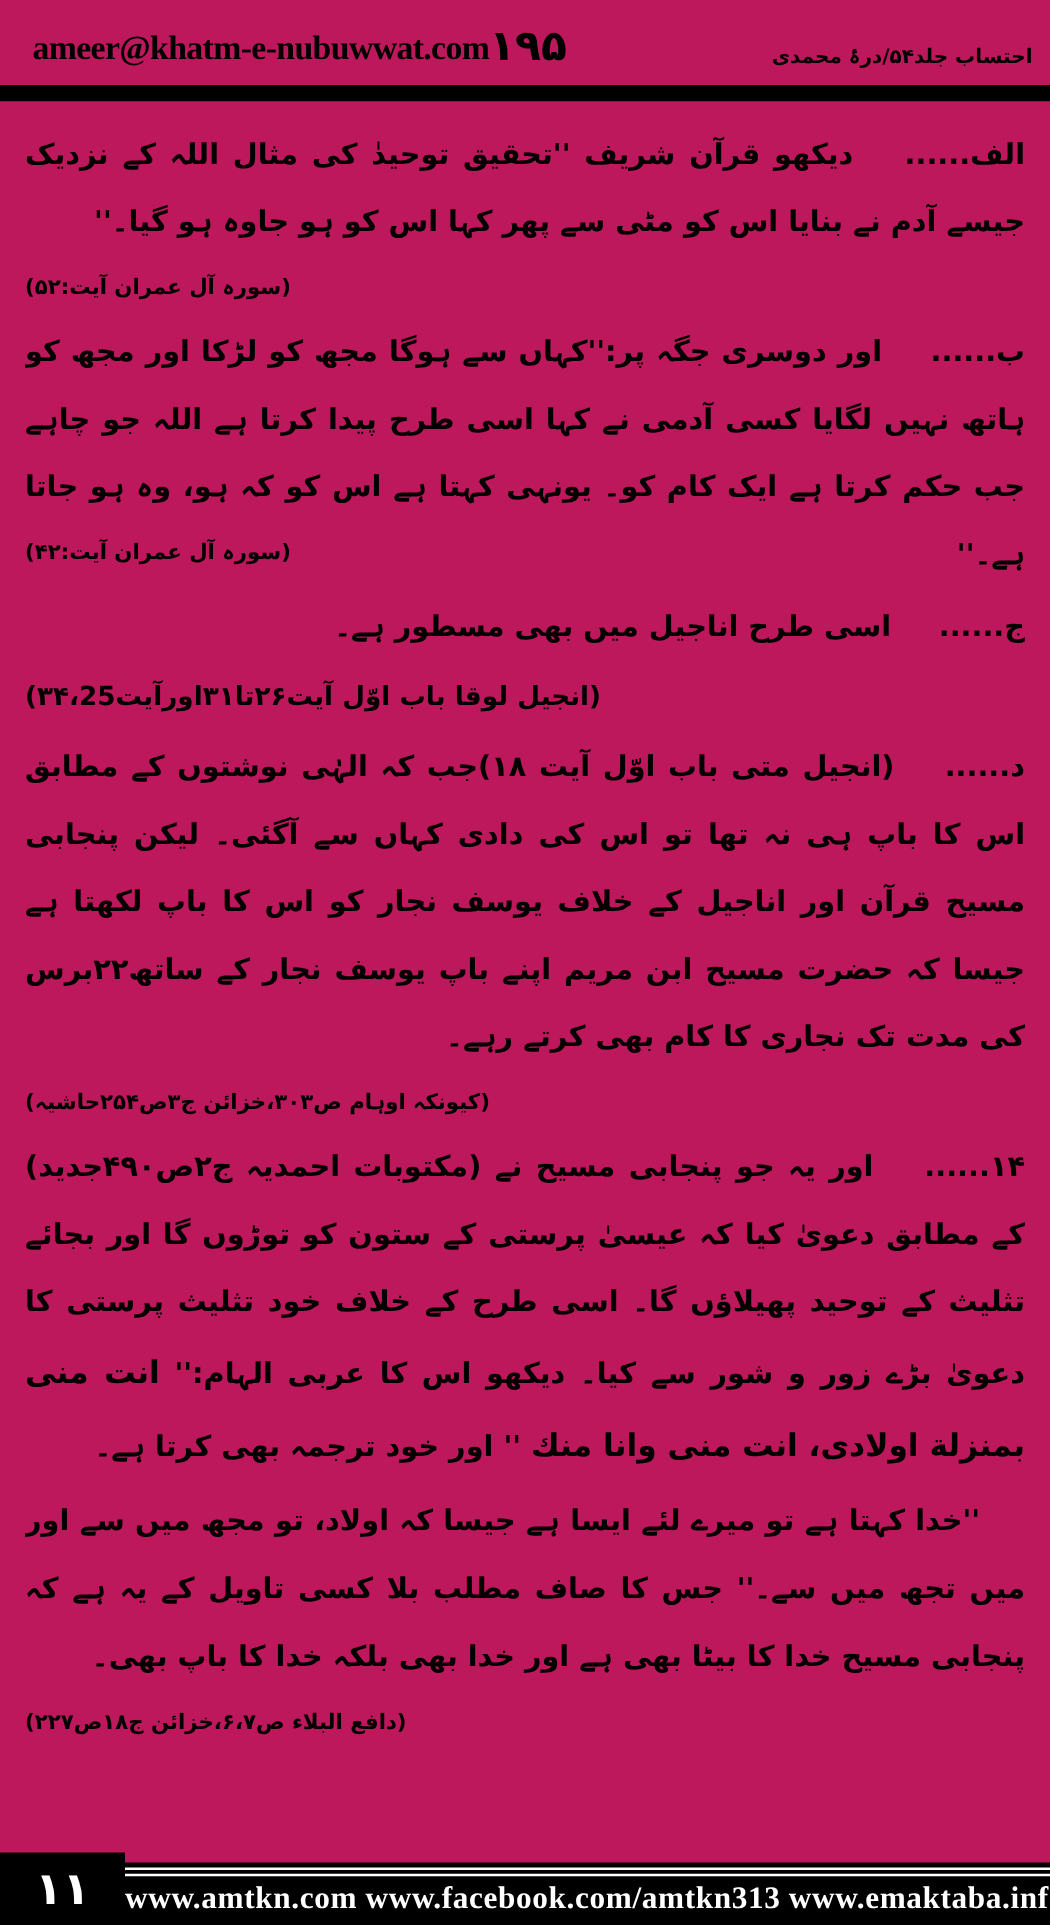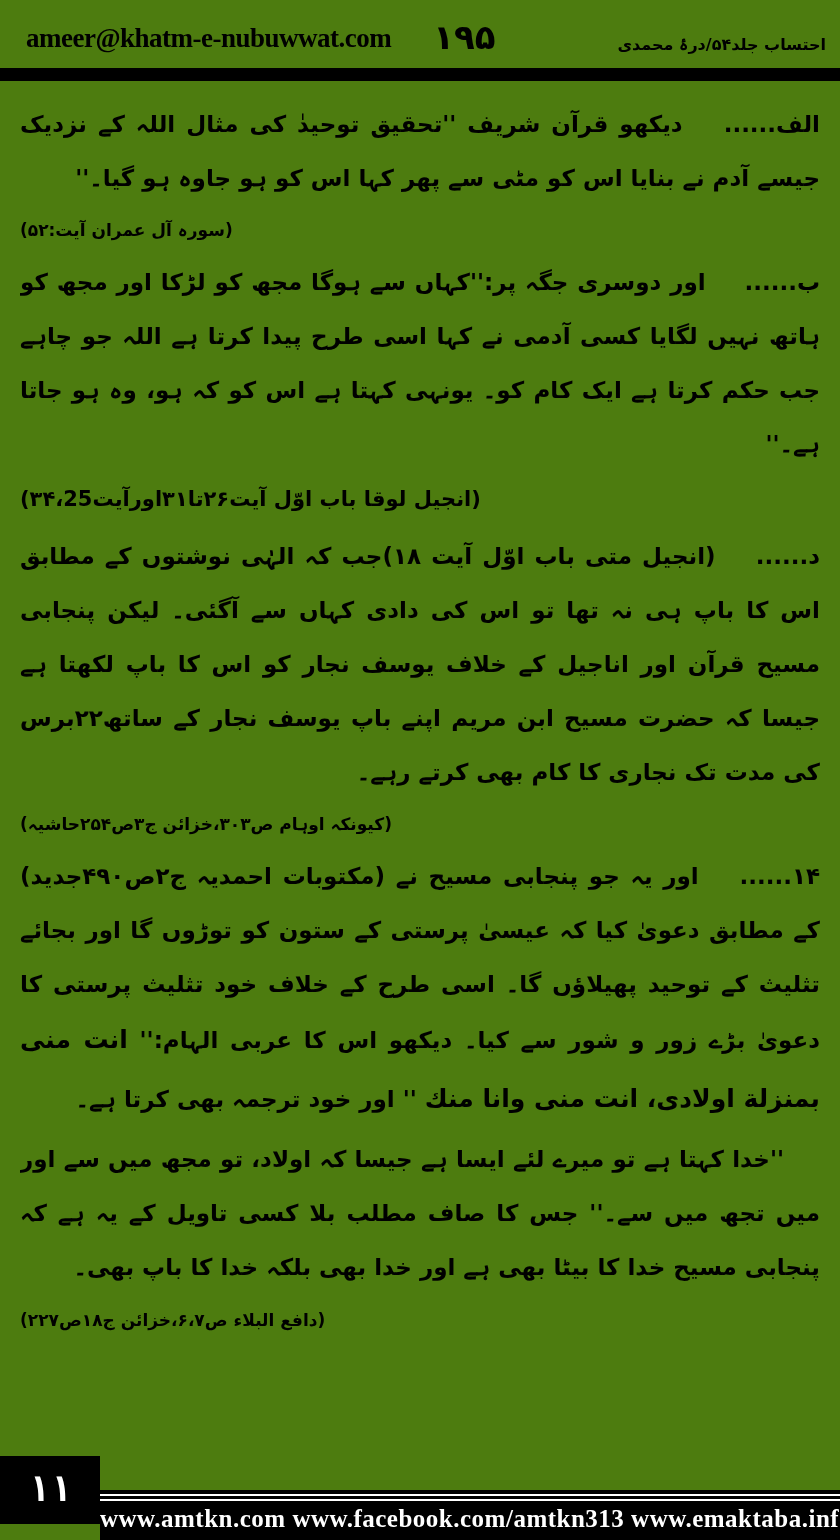--- a/index.html
+++ b/index.html
@@ -1,21 +1,21 @@
 <!DOCTYPE html>
 <html lang="ur"><head>
 <meta charset="utf-8">
 <style>
   * { margin:0; padding:0; box-sizing:border-box; }
   html,body { background:#e8e8e8; }
   .page {
     position:relative;
     width:840px; height:1540px;
     margin:0 auto;
-    background:#4d7c0f;
+    background:#be185d;
     color:#000;
     overflow:hidden;
     font-family:"DejaVu Sans", sans-serif;
   }
   
   .header {
     display:flex;
     align-items:flex-end;
     direction:ltr;
     padding:20px 14px 4px 26px;
@@ -24,21 +24,20 @@
     font-family:"Liberation Serif", serif;
     font-weight:bold;
     font-size:27px;
     letter-spacing:-0.5px;
     white-space:nowrap;
   }
   .pagenum {
     font-weight:bold;
     font-size:34px;
     line-height:1;
-    margin-left:42px;
     direction:rtl;
   }
   .title {
     margin-left:auto;
     direction:rtl;
     font-weight:bold;
     font-size:16px;
     white-space:nowrap;
   }
   .rule {
@@ -82,31 +81,30 @@
     font-size:25px;
   }
   
   .footer {
     position:absolute;
     left:0; bottom:0;
     width:840px; height:58px;
   }
   .footer-pagebox {
     position:absolute;
-    left:0; bottom:16px;
-    width:100px; height:68px;
+    left:0; bottom:0;
+    width:100px; height:58px;
     background:#000;
     color:#fff;
     display:flex;
     align-items:center;
     justify-content:center;
     font-size:36px;
     font-weight:bold;
     direction:rtl;
-    font-family:Liberation Mono, monospace;
   }
   .footer-bar {
     position:absolute;
     left:100px; right:0; bottom:0;
     height:50px;
     background:#000;
   }
   .wline { height:2px; background:#fff; }
   .wline.first  { margin-top:4px; }
   .wline.second { margin-top:3px; }
@@ -139,22 +137,27 @@
 
     <p class="para">
       <span class="marker">الف......</span>
       <span>دیکھو قرآن شریف ''تحقیق توحیدٰ کی مثال اللہ کے نزدیک جیسے آدم نے بنایا اس کو مٹی سے پھر کہا اس کو ہو جاوہ ہو گیا۔''</span>
       <span class="cite">(سورہ آل عمران آیت:۵۲)</span>
     </p>
 
     <p class="para">
       <span class="marker">ب......</span>
       <span>اور دوسری جگہ پر:''کہاں سے ہوگا مجھ کو لڑکا اور مجھ کو ہاتھ نہیں لگایا کسی آدمی نے کہا اسی طرح پیدا کرتا ہے اللہ جو چاہے جب حکم کرتا ہے ایک کام کو۔ یونہی کہتا ہے اس کو کہ ہو، وہ ہو جاتا ہے۔''</span>
+      <span class="cite">(سورہ آل عمران آیت:۴۲)</span>
     </p>
 
+    <p class="para">
+      <span class="marker">ج......</span>
+      <span>اسی طرح اناجیل میں بھی مسطور ہے۔</span>
+    </p>
     <div class="cite-line">(انجیل لوقا باب اوّل آیت۲۶تا۳۱اورآیت۳۴،25)</div>
 
     <p class="para">
       <span class="marker">د......</span>
       <span>(انجیل متی باب اوّل آیت ۱۸)جب کہ الہٰی نوشتوں کے مطابق اس کا باپ ہی نہ تھا تو اس کی دادی کہاں سے آگئی۔ لیکن پنجابی مسیح قرآن اور اناجیل کے خلاف یوسف نجار کو اس کا باپ لکھتا ہے جیسا کہ حضرت مسیح ابن مریم اپنے باپ یوسف نجار کے ساتھ۲۲برس کی مدت تک نجاری کا کام بھی کرتے رہے۔</span>
       <span class="cite">(کیونکہ اوہام ص۳۰۳،خزائن ج۳ص۲۵۴حاشیہ)</span>
     </p>
 
     <p class="para">
       <span class="marker">۱۴......</span>

